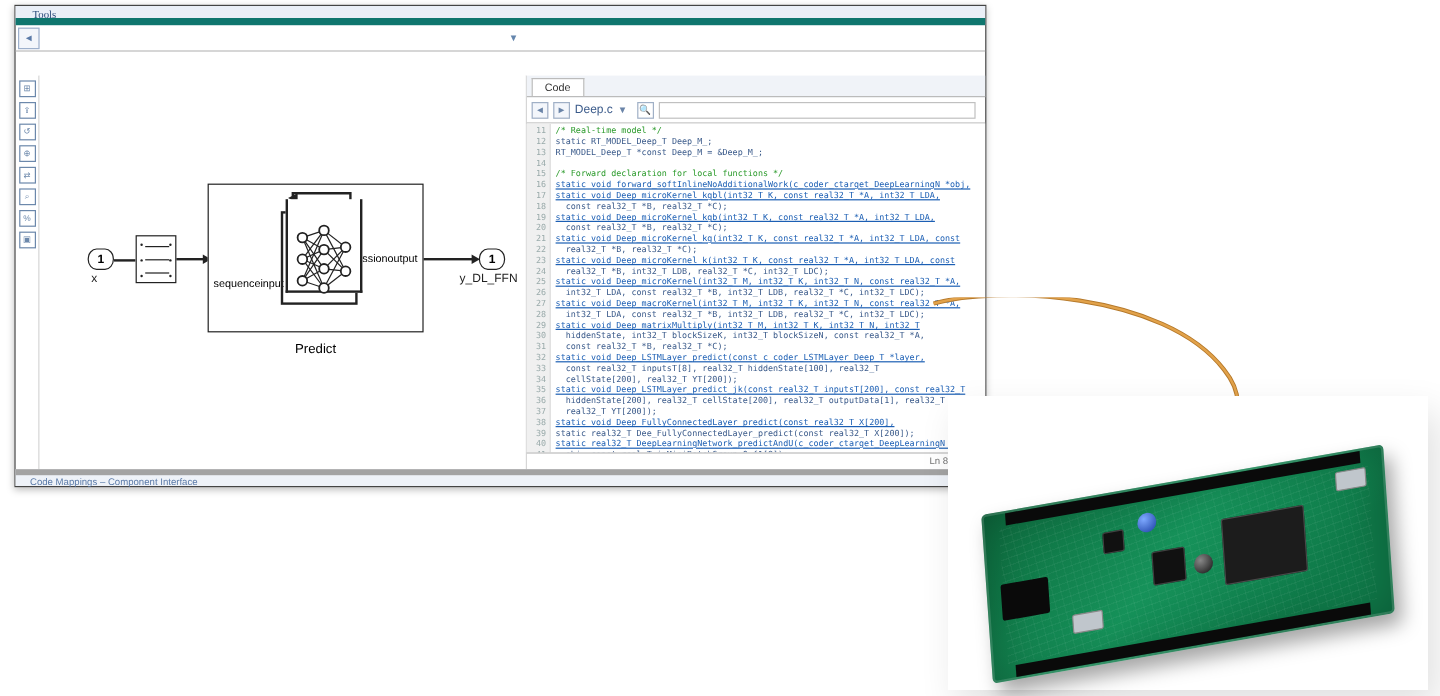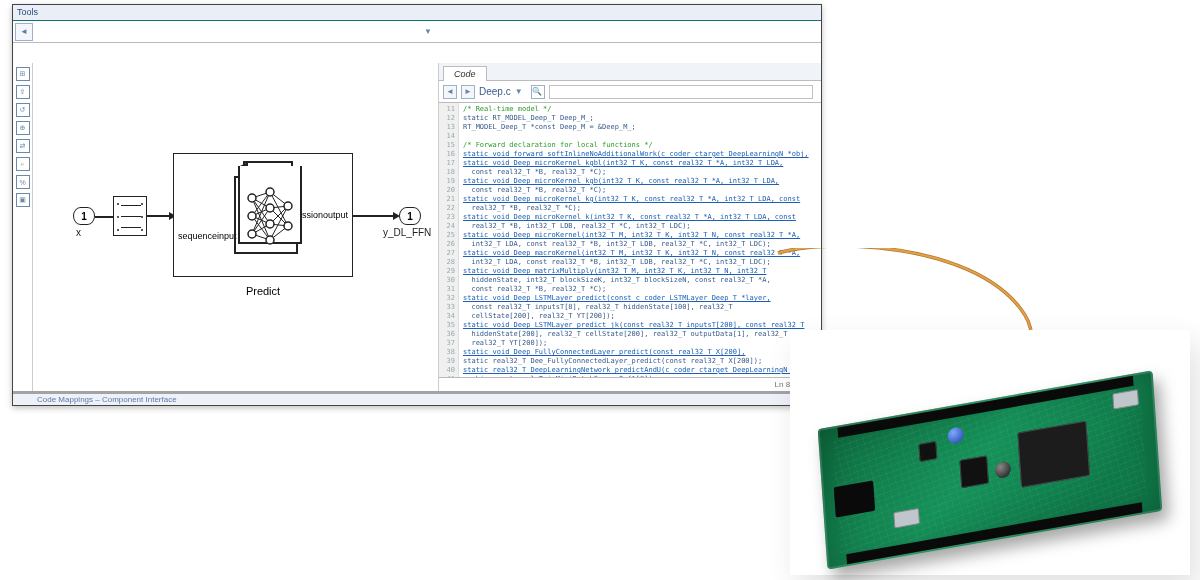--- a/index.html
+++ b/index.html
@@ -10,21 +10,21 @@
 
   
   .titlebar { height: 20px; background: linear-gradient(to bottom, #1c5fb4, #1352a3); display: flex; align-items: stretch; font-size: 9px; color: #dbe6f6; }
   .titlebar .tab { padding: 4px 10px; border-right: 1px solid #1a478c; cursor: pointer; }
   .titlebar .tab.active { background: #2a74d2; color: #fff; }
   .titlebar .spacer { flex: 1; }
   .titlebar .search { width: 120px; margin: 2px 4px; background: #e3ecf7; border-radius: 2px; font-size: 8px; color: #6586ad; padding: 1px 4px; }
   .titlebar .winctl { width: 16px; display:flex; align-items:center; justify-content:center; border-left:1px solid #1a478c; }
 
   
-  .toolbar2 { height: 16px; background: #eaeff7; border-bottom: 1px solid #0f766e; font-size: 9px; color: #2a4a7a; padding: 2px 4px; }
+  .toolbar2 { height: 16px; background: #eaeff7; border-bottom: 6px solid #0f766e; font-size: 9px; color: #2a4a7a; padding: 2px 14px; font-family: Liberation Serif, serif; }
 
   
   .toolbar3 { height: 22px; display:flex; align-items:center; border-bottom: 1px solid #bbb; }
   .toolbar3 .sidebtn { width: 18px; height: 18px; border: 1px solid #9db0cc; background:#f3f6fb; margin:2px; font-size:8px; display:flex;align-items:center;justify-content:center;color:#5a7aa8; }
   .toolbar3 .modeltab { flex:1; display:flex; justify-content:center; }
   .toolbar3 .modeltab span { background:#f7f9fc; border:1px solid #c0cde0; padding:2px 10px; font-size:10px; color:#4a6a9a; }
   .toolbar3 .right { width: 26px; display:flex; align-items:center; justify-content:center; }
   .toolbar3 .dd::after{ content:'▼'; font-size:8px; color:#6586ad; margin-left:6px;}
 
   
@@ -78,21 +78,21 @@
   .gutter{ width:20px; background:#f0f0f0; color:#9aa; text-align:right; padding:2px 3px 0 0; border-right:1px solid #ddd;}
   .codebody{ flex:1; padding:2px 4px 0 4px; white-space:pre; color:#2f5caa; overflow:hidden;}
   .codebody .c{ color:#2a9a2a; }
   .codebody .k{ color:#1c5fb4;text-decoration:underline; }
   .codebody .t{ color:#3a5a8a; }
   .codebody .p{ color:#666; }
 
   .codeftr{ height:14px; border-top:1px solid #bbb; font-size:8px; color:#777; display:flex; align-items:center; justify-content:flex-end; padding:0 8px; gap:6px;}
 
   
-  .statusbar{ position:absolute; left:0; right:0; bottom:0; height:14px; background:#eef2f8; border-top:3px solid #a3a3a3; font-size:8px; color:#5a7aa8; padding:1px 24px;}
+  .statusbar{ position:absolute; left:0; right:0; bottom:0; height:14px; background:#eef2f8; border-top:5px solid #a3a3a3; font-size:8px; color:#5a7aa8; padding:1px 12px;}
   .statusbar .corner{ float:right; color:#9ab; letter-spacing:-1px;}
 
   
   .cable { position:absolute; left:770px; top:248px; width:320px; height:170px; pointer-events:none; }
   .board-area{ position:absolute; left:790px; top:330px; width:400px; height:245px; background:#fff; box-shadow: 8px 14px 30px rgba(0,0,0,0.12); }
   .pcb { position:absolute; left:30px; top:70px; width:340px; height:140px; transform: rotate(-10deg) skewX(-6deg); }
   .pcb .base{ position:absolute; inset:0; background:linear-gradient(135deg,#0d6b3e 0%, #16925a 45%, #0f7a49 80%); border-radius:4px; box-shadow: 6px 10px 16px rgba(0,0,0,0.35), inset 0 0 0 2px rgba(255,255,255,0.15), inset 0 0 40px rgba(0,0,0,0.25);}
   .pcb .header{ position:absolute; background:#0a0a0a; }
   .pcb .header.top{ left:20px; right:20px; top:2px; height:10px;}
   .pcb .header.bot{ left:20px; right:20px; bottom:2px; height:10px;}
@@ -216,21 +216,21 @@
         <div class="wire" style="left:320px; top:152px; width:44px; height:1.5px;"></div>
         <div class="ah right" style="left:360px; top:148.5px;"></div>
 
         <div class="port out1">1</div>
         <div class="port-label y">y_DL_FFN</div>
       </div>
     </div>
 
     <div class="right">
       <div class="codetab">
-        <span style="display:inline-block;background:#fff;border:1px solid #bbb;border-bottom:none;padding:2px 10px;font-size:9px;color:#333;margin:0 0 -1px 4px;font-style:italic;">Code</span>
+        <span style="display:inline-block;background:#fff;border:1px solid #bbb;border-bottom:none;padding:2px 10px;font-size:9px;color:#333;margin:0 0 -1px 4px;">Code</span>
       </div>
       <div class="codehdr">
         <div class="navbtn">◄</div>
         <div class="navbtn">►</div>
         <span class="crumb">Deep.c</span>
         <span style="font-size:8px;color:#6a84a8;">▼</span>
         <div class="srch">🔍</div>
         <div class="srchfield"></div>
       </div>
       <div class="code">

